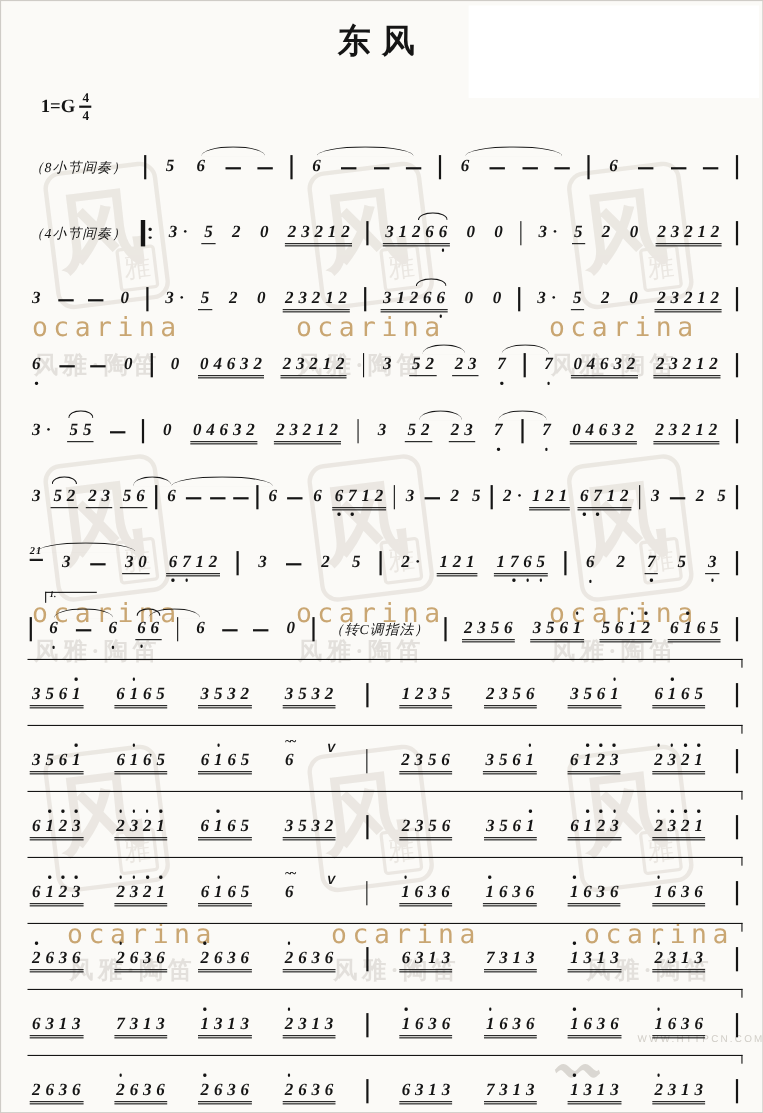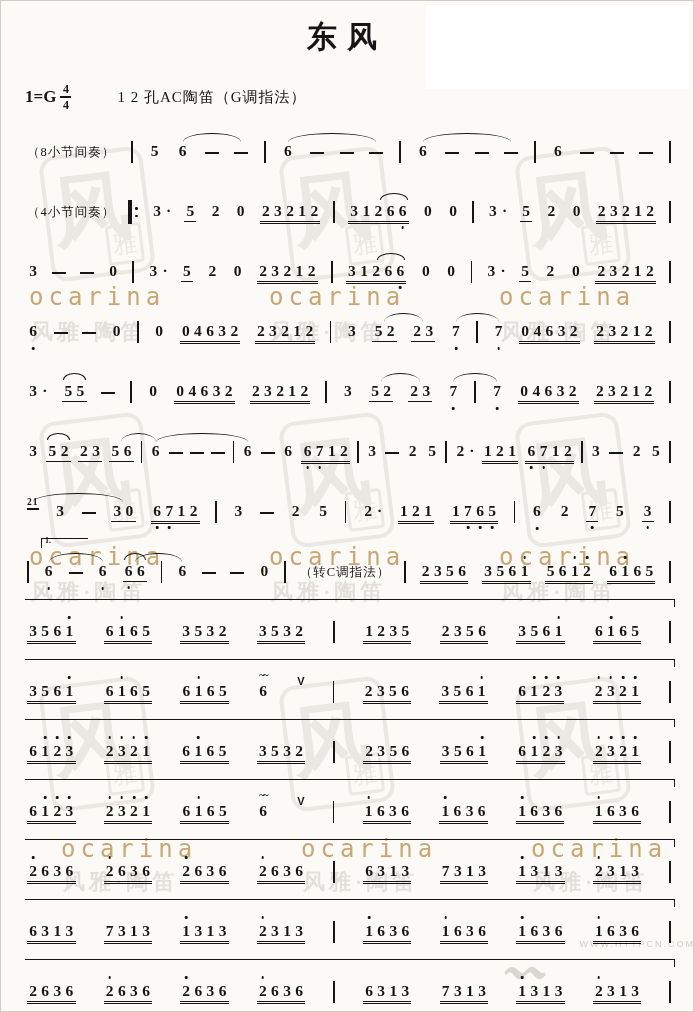--- a/index.html
+++ b/index.html
@@ -17,29 +17,29 @@
   .wm-stamp span{position:absolute;left:4px;top:2px;font-size:78px;color:#ded9d2;font-weight:700;}
   .wm-stamp i{position:absolute;right:6px;bottom:6px;width:30px;height:34px;border:3px solid #ded9d2;
               border-radius:4px;font-style:normal;font-size:24px;color:#ded9d2;text-align:center;line-height:34px;}
   .wm-logo{position:absolute;left:518px;top:936px;width:176px;color:#ccc8c1;opacity:.8;}
   .wm-logo .swoosh{position:absolute;left:-14px;top:2px;font-size:40px;letter-spacing:-6px;color:#d3cfc8;}
   .wm-logo .cn{font-size:34px;font-weight:700;letter-spacing:6px;-webkit-text-stroke:1px #c6c2bb;color:#eeebe6;}
   .wm-logo .url{font-family:"Liberation Sans",sans-serif;font-size:9px;letter-spacing:2px;color:#c6c2bb;margin-top:2px;text-align:right;}
   
   #content{position:relative;z-index:1;}
   h1{margin:0;padding-top:16px;text-align:center;font-size:30px;font-weight:700;letter-spacing:10px;}
-  .keyrow{display:flex;align-items:center;margin:26px 0 0 24px;height:26px;}
+  .keyrow{display:flex;align-items:center;margin:26px 0 0 36px;height:26px;}
   .keysig{font-size:17px;font-weight:700;font-family:"Liberation Serif",serif;}
   .tsig{display:inline-flex;flex-direction:column;align-items:center;margin-left:4px;
         font-size:12px;font-weight:700;line-height:1;}
   .tsig b{padding:0 2px;}
   .tsig .bar{width:11px;height:1.3px;background:#151515;margin:1px 0;}
   .instr{font-size:15px;margin-left:46px;letter-spacing:1px;}
   
-  #systems{margin-top:22px;}
+  #systems{margin-top:22px;font-style:italic;}
   .system{position:relative;display:flex;align-items:center;justify-content:space-between;
           height:40px;margin:0 22px 20px 26px;}
   .grp{position:relative;display:inline-flex;align-items:flex-end;font-weight:700;font-size:15.5px;
        padding-bottom:2px;line-height:1.1;}
   .grp.u1,.grp.u2{border-bottom:1.4px solid #151515;}
   .grp.u2::after{content:"";position:absolute;left:0;right:0;bottom:-3.4px;height:1.4px;background:#151515;}
   .dg{position:relative;margin:0 2.2px;}
   .dg.hi::before{content:"";position:absolute;left:50%;top:-5.5px;transform:translateX(-50%);
                  width:2.6px;height:2.6px;border-radius:50%;background:#151515;}
   .dg.lo::after{content:"";position:absolute;left:50%;bottom:-10px;transform:translateX(-50%);
@@ -135,21 +135,20 @@
     </div>
   <div id="content">
     <h1>东风</h1>
     <div class="keyrow">
       <span class="keysig">1=G</span>
       <span class="tsig">
         <b>4</b>
         <span class="bar"></span>
         <b>4</b>
       </span>
-      <span class="instr">1 2 孔AC陶笛（G调指法）</span>
     </div>
     <div id="systems">
         <div class="system">
           <span class="ilabel">（8小节间奏）</span>
           <div class="bar"></div>
           <span class="grp u0">
             <span class="dg">5</span>
           </span>
           <span class="grp u0">
             <span class="dg">6</span>

